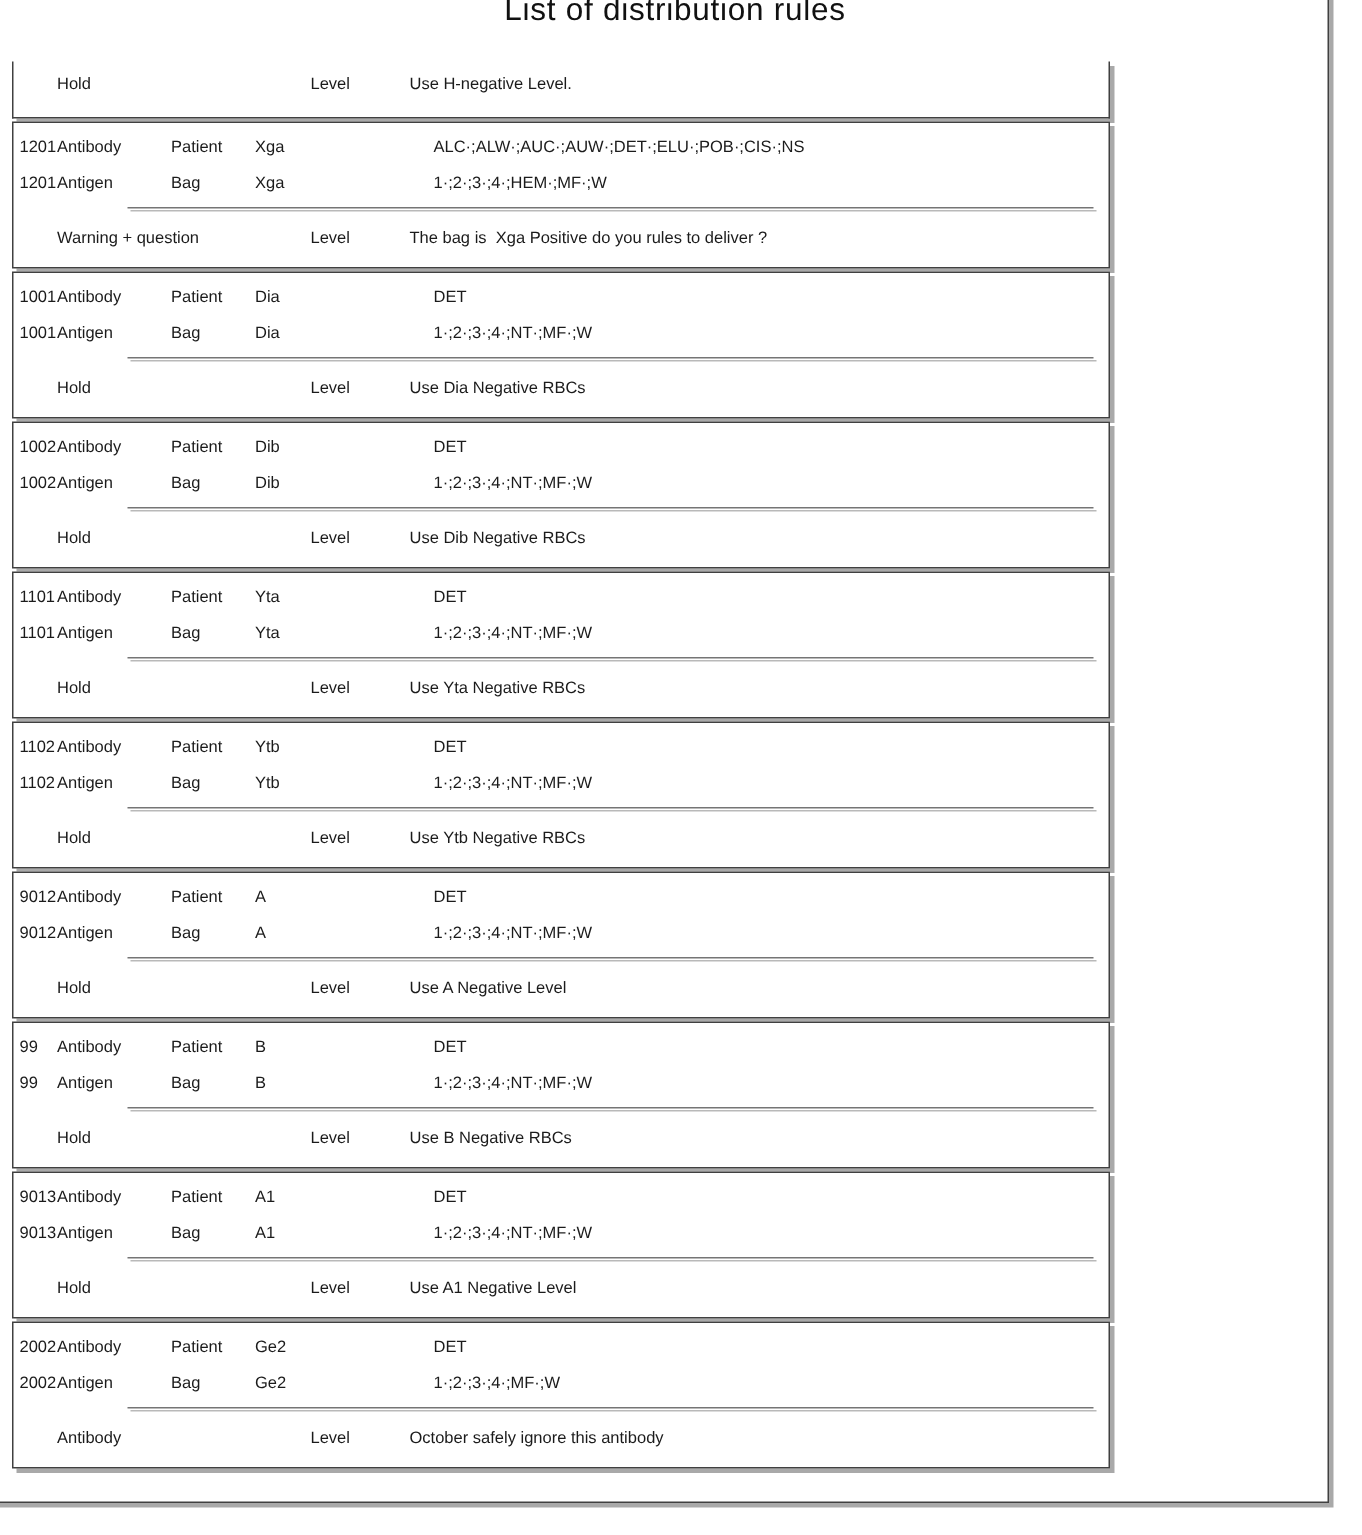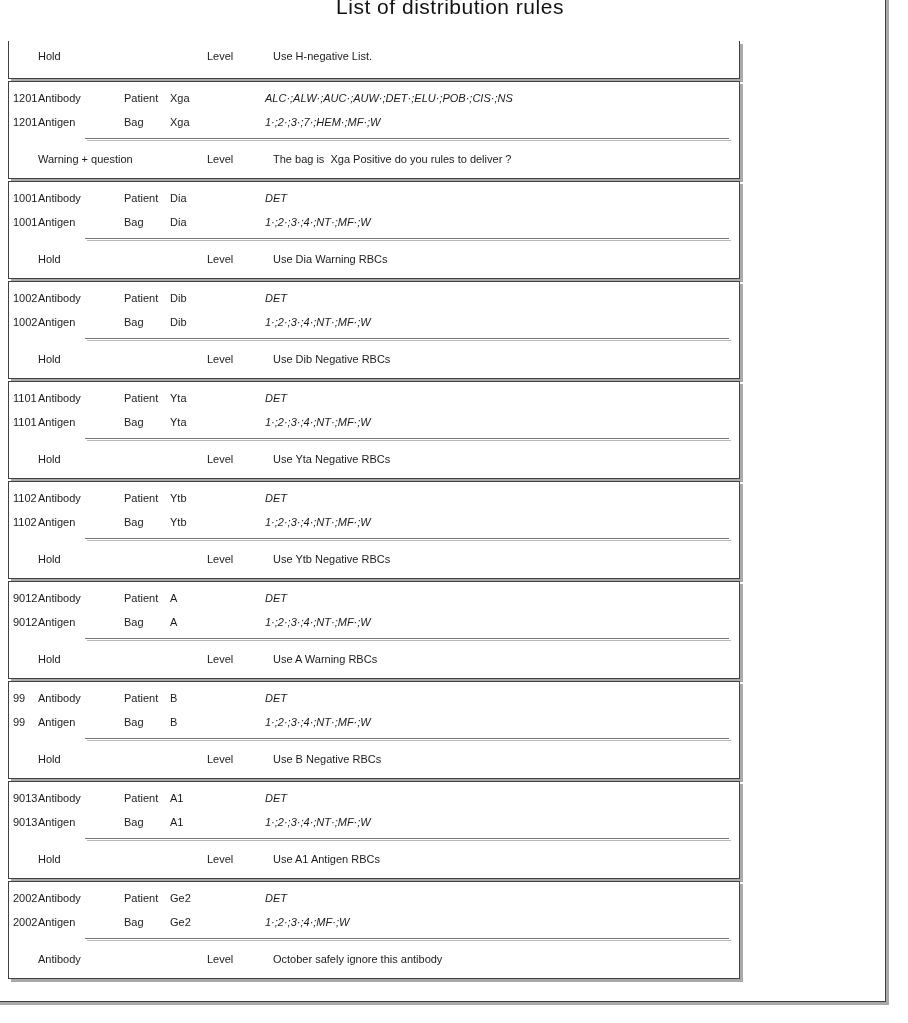--- a/index.html
+++ b/index.html
@@ -24,55 +24,55 @@
     border:1px solid var(--border);box-shadow:3px 3px 0 var(--shadow);background:var(--bg);}
   .rule-section.partial{height:38px;border-top:none;}
 
   .row{position:absolute;left:0;width:100%;height:14px;font-size:11px;line-height:14px;}
   .r1{top:9px;} .r2{top:33px;} .ract{top:70px;} .partial .ract{top:8px;}
 
   .sep{position:absolute;top:56px;left:76px;right:10px;height:1px;
     background:var(--sep);box-shadow:2px 2px 0 var(--sep-shadow);}
 
   .c{position:absolute;top:0;white-space:pre;}
-  .c-id{left:4px;} .c-kind{left:29px;} .c-target{left:115px;}
-  .c-ag{left:161px;} .c-codes{left:256px;font-style:italic;} .c-level{left:198px;} .c-desc{left:264px;}
+  .c-id{left:4px;} .c-kind{left:29px;} .c-target{left:105px;}
+  .c-ag{left:161px;} .c-codes{left:280px;} .c-level{left:198px;} .c-desc{left:264px;}
 </style>
 </head>
 <body>
 
 <div class="frame"></div>
 
 <div class="title">List of distribution rules</div>
 
 <div class="content">
 
   <section class="rule-section partial">
     <div class="row ract">
       <span class="c c-kind">Hold</span>
       <span class="c c-level">Level</span>
-      <span class="c c-desc">Use H-negative List.</span>
+      <span class="c c-desc">Use H-negative Level.</span>
     </div>
   </section>
 
   <div id="sections">
   <section class="rule-section">
     <div class="row r1">
       <span class="c c-id">1201</span>
       <span class="c c-kind">Antibody</span>
       <span class="c c-target">Patient</span>
       <span class="c c-ag">Xga</span>
       <span class="c c-codes">ALC·;ALW·;AUC·;AUW·;DET·;ELU·;POB·;CIS·;NS</span>
     </div>
     <div class="row r2">
       <span class="c c-id">1201</span>
       <span class="c c-kind">Antigen</span>
       <span class="c c-target">Bag</span>
       <span class="c c-ag">Xga</span>
-      <span class="c c-codes">1·;2·;3·;7·;HEM·;MF·;W</span>
+      <span class="c c-codes">1·;2·;3·;4·;HEM·;MF·;W</span>
     </div>
     <div class="sep"></div>
     <div class="row ract">
       <span class="c c-kind">Warning + question</span>
       <span class="c c-level">Level</span>
       <span class="c c-desc">The bag is  Xga Positive do you rules to deliver ?</span>
     </div>
   </section>
 
   <section class="rule-section">
@@ -87,21 +87,21 @@
       <span class="c c-id">1001</span>
       <span class="c c-kind">Antigen</span>
       <span class="c c-target">Bag</span>
       <span class="c c-ag">Dia</span>
       <span class="c c-codes">1·;2·;3·;4·;NT·;MF·;W</span>
     </div>
     <div class="sep"></div>
     <div class="row ract">
       <span class="c c-kind">Hold</span>
       <span class="c c-level">Level</span>
-      <span class="c c-desc">Use Dia Warning RBCs</span>
+      <span class="c c-desc">Use Dia Negative RBCs</span>
     </div>
   </section>
 
   <section class="rule-section">
     <div class="row r1">
       <span class="c c-id">1002</span>
       <span class="c c-kind">Antibody</span>
       <span class="c c-target">Patient</span>
       <span class="c c-ag">Dib</span>
       <span class="c c-codes">DET</span>
@@ -179,21 +179,21 @@
       <span class="c c-id">9012</span>
       <span class="c c-kind">Antigen</span>
       <span class="c c-target">Bag</span>
       <span class="c c-ag">A</span>
       <span class="c c-codes">1·;2·;3·;4·;NT·;MF·;W</span>
     </div>
     <div class="sep"></div>
     <div class="row ract">
       <span class="c c-kind">Hold</span>
       <span class="c c-level">Level</span>
-      <span class="c c-desc">Use A Warning RBCs</span>
+      <span class="c c-desc">Use A Negative Level</span>
     </div>
   </section>
 
   <section class="rule-section">
     <div class="row r1">
       <span class="c c-id">99</span>
       <span class="c c-kind">Antibody</span>
       <span class="c c-target">Patient</span>
       <span class="c c-ag">B</span>
       <span class="c c-codes">DET</span>
@@ -225,21 +225,21 @@
       <span class="c c-id">9013</span>
       <span class="c c-kind">Antigen</span>
       <span class="c c-target">Bag</span>
       <span class="c c-ag">A1</span>
       <span class="c c-codes">1·;2·;3·;4·;NT·;MF·;W</span>
     </div>
     <div class="sep"></div>
     <div class="row ract">
       <span class="c c-kind">Hold</span>
       <span class="c c-level">Level</span>
-      <span class="c c-desc">Use A1 Antigen RBCs</span>
+      <span class="c c-desc">Use A1 Negative Level</span>
     </div>
   </section>
 
   <section class="rule-section">
     <div class="row r1">
       <span class="c c-id">2002</span>
       <span class="c c-kind">Antibody</span>
       <span class="c c-target">Patient</span>
       <span class="c c-ag">Ge2</span>
       <span class="c c-codes">DET</span>

